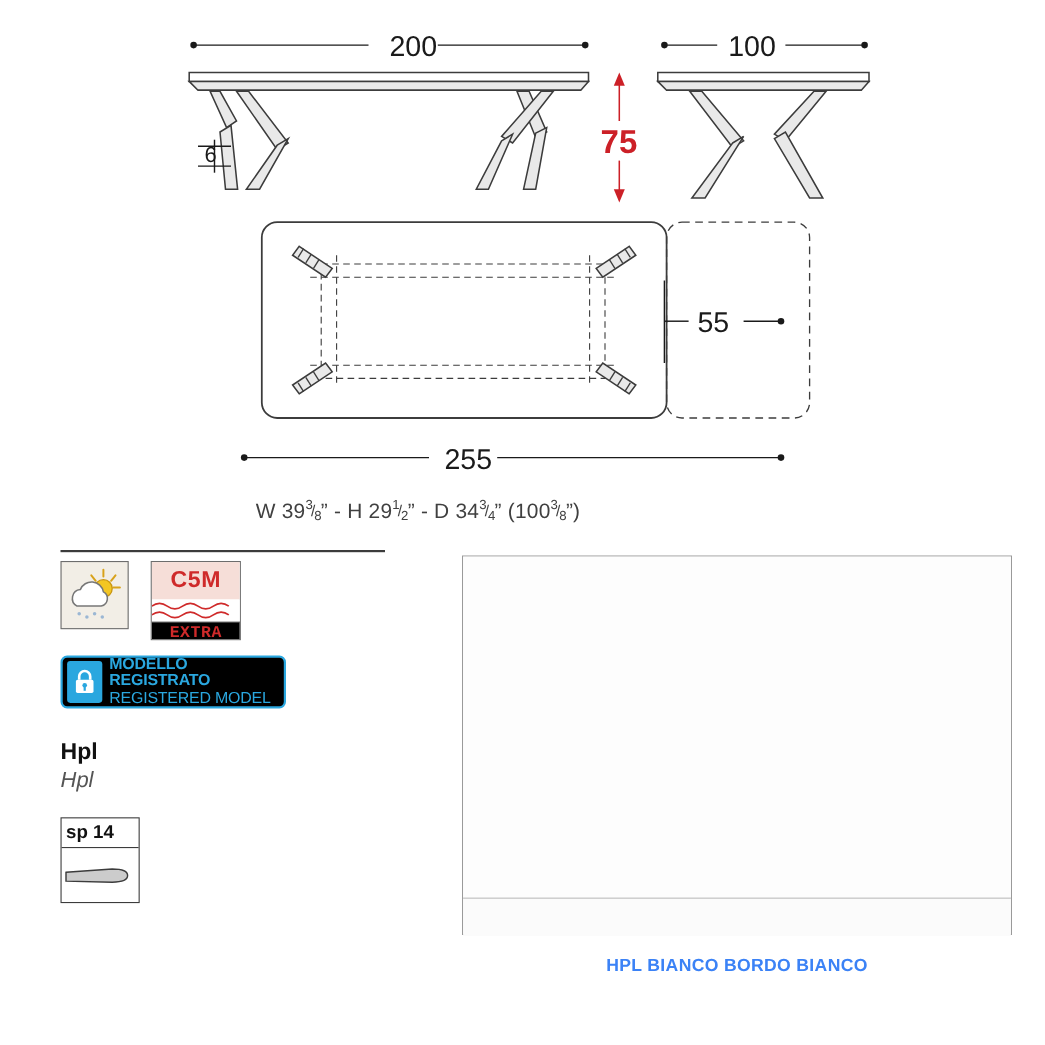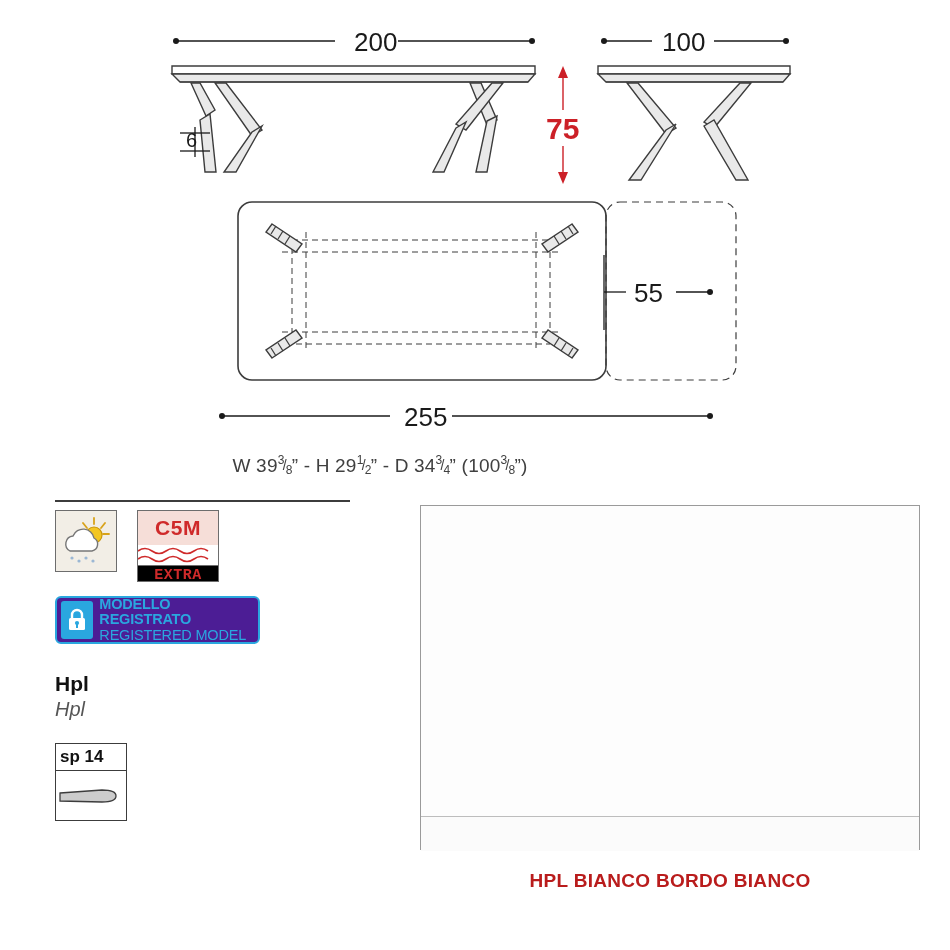--- a/index.html
+++ b/index.html
@@ -85,21 +85,21 @@
     color:#cf2a2a;font-weight:bold;font-size:15px;letter-spacing:.5px;
   }
 
   .registered{
     margin-top:14px;
     width:205px;height:48px;
     border:2px solid #2aa7df;
     border-radius:6px;
     display:flex;align-items:center;
     box-sizing:border-box;
-    background:#4c1d95;
+    background:#000000;
   }
   .registered .lockbox{
     width:34px;height:38px;background:#2aa7df;
     margin-left:4px;border-radius:3px;
     display:flex;align-items:center;justify-content:center;
   }
   .registered .rtext{margin-left:6px;line-height:1.05;}
   .registered .rtext .l1{
     color:#2aa7df;font-weight:bold;font-size:14.5px;letter-spacing:-.2px;
   }
@@ -139,21 +139,21 @@
     position:absolute;left:0;top:0;right:0;height:310px;
     background:#fdfdfd;
   }
   #photo .edge{
     position:absolute;left:0;right:0;top:310px;height:34px;
     background:#fbfbfb;border-top:1px solid #bdbdbd;
   }
   #caption{
     position:absolute;left:420px;top:870px;width:500px;
     text-align:center;
-    font-size:19px;font-weight:bold;letter-spacing:.3px;color:#b91c1c;
+    font-size:16px;font-weight:bold;letter-spacing:.3px;color:#3b82f6;
   }
 </style>
 </head>
 <body>
 
 <div class="stage">
 
   <div id="drawing">
   <svg width="950" height="500" viewBox="0 0 950 500" xmlns="http://www.w3.org/2000/svg">
     <defs>

